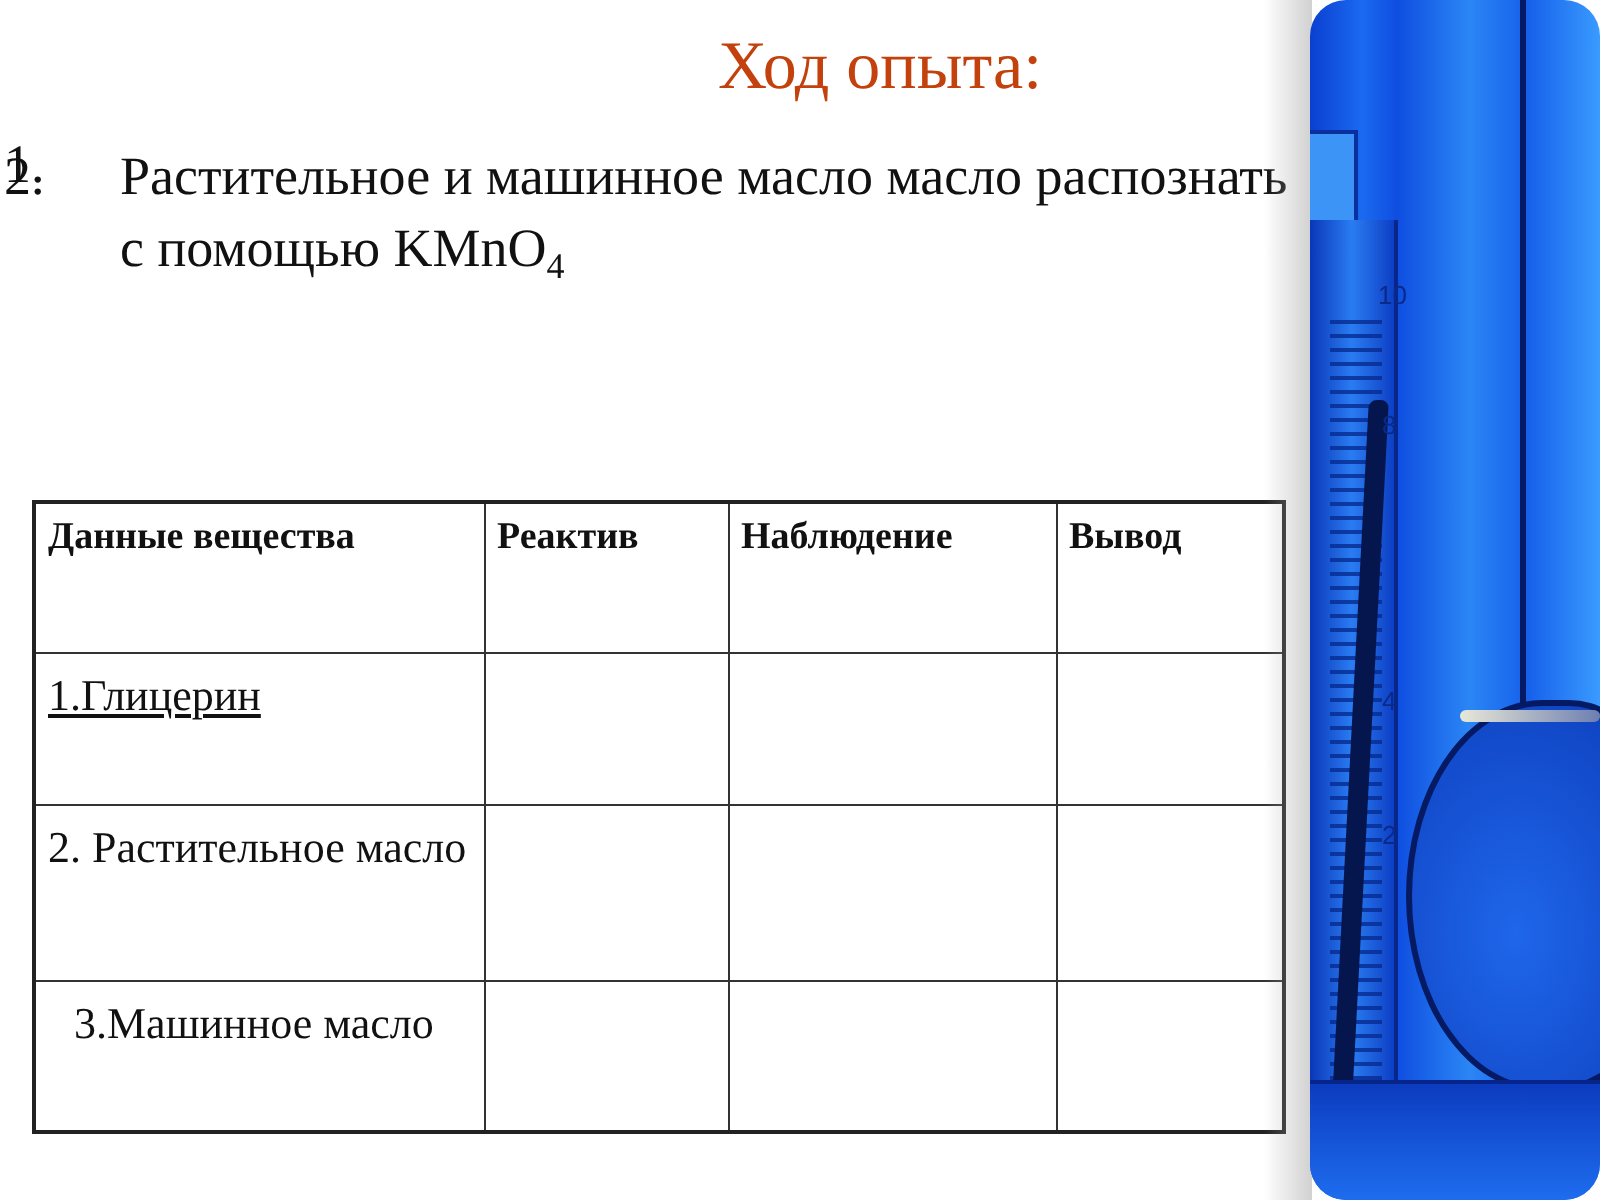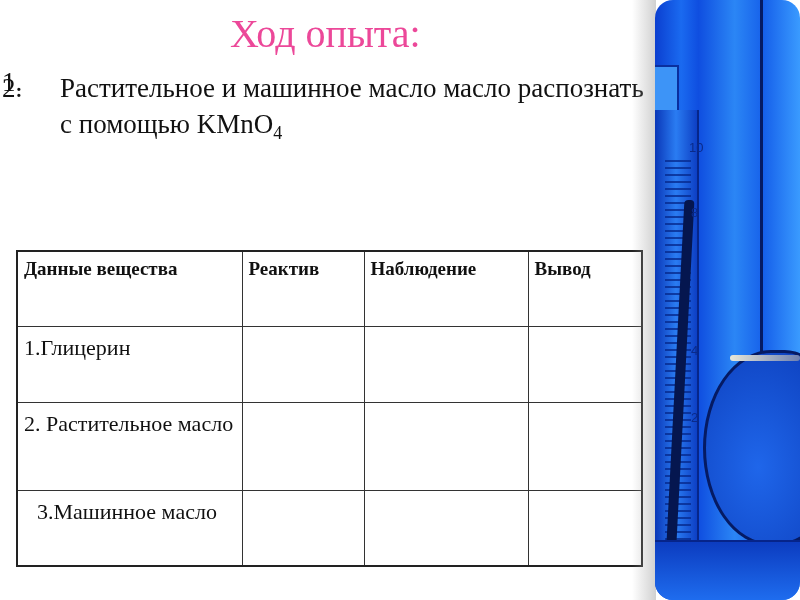--- a/index.html
+++ b/index.html
@@ -1,27 +1,27 @@
 <!DOCTYPE html>
 <html><head>
 <meta charset="utf-8">
 <style>
   html, body { margin:0; padding:0; }
   body { width:800px; height:600px; position:relative; overflow:hidden; background:#ffffff; font-family:"Liberation Serif", "DejaVu Serif", serif; color:#111; }
-  .slide-title { position:absolute; left:230px; top:10px; width:420px; font-size:40px; line-height:48px; color:#ec4899; }
+  .slide-title { position:absolute; left:230px; top:10px; width:420px; text-align:center; font-size:34px; line-height:48px; color:#c2410c; }
   .steps { position:absolute; left:0; top:64px; width:650px; margin:0; padding:0; list-style:none; }
   .step { position:relative; padding-left:60px; font-size:27px; line-height:36px; margin-bottom:6px; }
   .step-num { position:absolute; left:2px; top:0; }
   .sub { font-size:18px; vertical-align:-6px; }
   .exp-table { position:absolute; left:16px; top:250px; width:625px; border-collapse:collapse; border:2px solid #222; table-layout:fixed; }
   .exp-table th, .exp-table td { border:1.5px solid #333; vertical-align:top; padding:6px 6px; text-align:left; }
   .exp-table th { height:62px; font-size:19px; font-weight:bold; font-family:"Liberation Serif", serif; }
   .exp-table th.center { text-align:left; }
   .exp-table td { font-size:22px; line-height:30px; }
-  .r1 td { height:63px; }
+  .r1 td { height:63px;text-decoration:underline; }
   .r2 td { height:75px; }
   .r3 td { height:62px;padding-left:19px; }
   .shadow { position:absolute; left:632px; top:0; width:24px; height:600px; background:linear-gradient(to right, rgba(255,255,255,0), rgba(170,170,170,0.55)); }
   .photo { position:absolute; left:655px; top:0; width:145px; height:600px; overflow:hidden;
     background:linear-gradient(to right, #0b3fd0 0%, #1a6af0 18%, #0f4ee0 30%, #2b86f5 55%, #1660ea 75%, #3a9bff 100%);border-radius:18px; }
   .tube { position:absolute; left:0; top:110px; width:42px; height:440px; background:linear-gradient(to right, #0a37b8, #2a7cf2, #0d3fc4); border-right:2px solid #06268a; }
   .tube-top { position:absolute; left:0; top:65px; width:22px; height:48px; background:#3d94f7; border:2px solid #0a2f9e; border-left:none; }
   .ticks { position:absolute; left:10px; top:160px; width:26px; height:380px;
     background:repeating-linear-gradient(to bottom, #062a8f 0 2px, transparent 2px 7px); opacity:0.8; }
   .rod { position:absolute; left:20px; top:200px; width:10px; height:360px; background:#05164f; transform:skewX(-3deg); border-radius:4px; }

